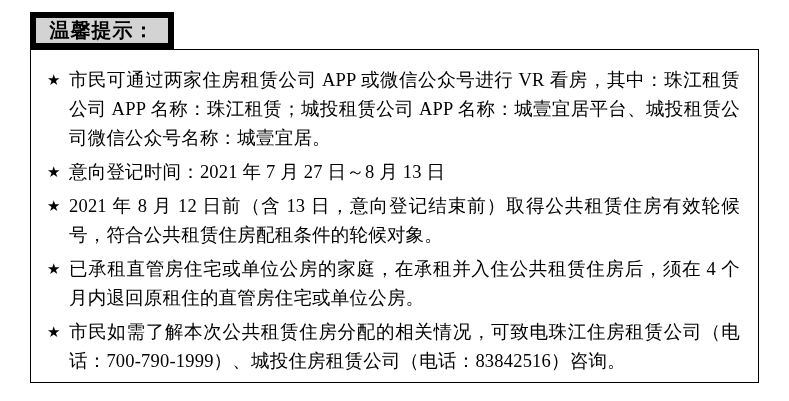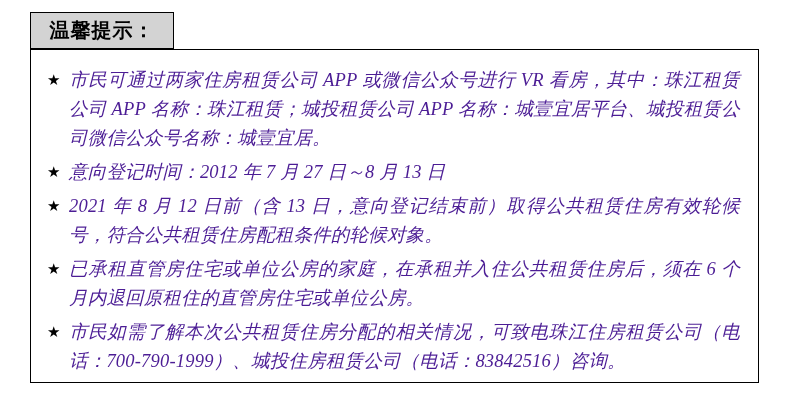--- a/index.html
+++ b/index.html
@@ -20,21 +20,21 @@
     height: 401px;
     box-sizing: border-box;
   }
   .notice-header {
     position: absolute;
     left: 30px;
     top: 12px;
     width: 144px;
     height: 37px;
     background: #d3d3d3;
-    border: 1px solid #000000;
+    border: 6px solid #000000;
     box-sizing: border-box;
     display: flex;
     align-items: center;
     justify-content: center;
   }
   .notice-header-text {
     font-family: "Liberation Serif", "DejaVu Serif", serif;
     font-weight: bold;
     font-size: 20px;
     letter-spacing: 1px;
@@ -69,22 +69,21 @@
     color: #000;
     text-align: left;
   }
   .bullet-text {
     flex: 1 1 auto;
     font-size: 18.5px;
     line-height: 29px;
     text-align: justify;
     text-justify: inter-ideograph;
     letter-spacing: 0.2px;
-    color: #4c1d95;
-    font-style: italic;
+    color: #000000;
   }
 </style>
 </head>
 <body>
 
 <div class="page">
 
   <div class="notice-header">
     <span class="notice-header-text">温馨提示：</span>
   </div>
@@ -92,31 +91,31 @@
   <div class="notice-box">
     <ul class="bullet-list">
 
       <li class="bullet-item">
         <span class="bullet-star">★</span>
         <span class="bullet-text">市民可通过两家住房租赁公司 APP 或微信公众号进行 VR 看房，其中：珠江租赁公司 APP 名称：珠江租赁；城投租赁公司 APP 名称：城壹宜居平台、城投租赁公司微信公众号名称：城壹宜居。</span>
       </li>
 
       <li class="bullet-item">
         <span class="bullet-star">★</span>
-        <span class="bullet-text">意向登记时间：2012 年 7 月 27 日～8 月 13 日</span>
+        <span class="bullet-text">意向登记时间：2021 年 7 月 27 日～8 月 13 日</span>
       </li>
 
       <li class="bullet-item">
         <span class="bullet-star">★</span>
         <span class="bullet-text">2021 年 8 月 12 日前（含 13 日，意向登记结束前）取得公共租赁住房有效轮候号，符合公共租赁住房配租条件的轮候对象。</span>
       </li>
 
       <li class="bullet-item">
         <span class="bullet-star">★</span>
-        <span class="bullet-text">已承租直管房住宅或单位公房的家庭，在承租并入住公共租赁住房后，须在 6 个月内退回原租住的直管房住宅或单位公房。</span>
+        <span class="bullet-text">已承租直管房住宅或单位公房的家庭，在承租并入住公共租赁住房后，须在 4 个月内退回原租住的直管房住宅或单位公房。</span>
       </li>
 
       <li class="bullet-item">
         <span class="bullet-star">★</span>
         <span class="bullet-text">市民如需了解本次公共租赁住房分配的相关情况，可致电珠江住房租赁公司（电话：700-790-1999）、城投住房租赁公司（电话：83842516）咨询。</span>
       </li>
 
     </ul>
   </div>
 

